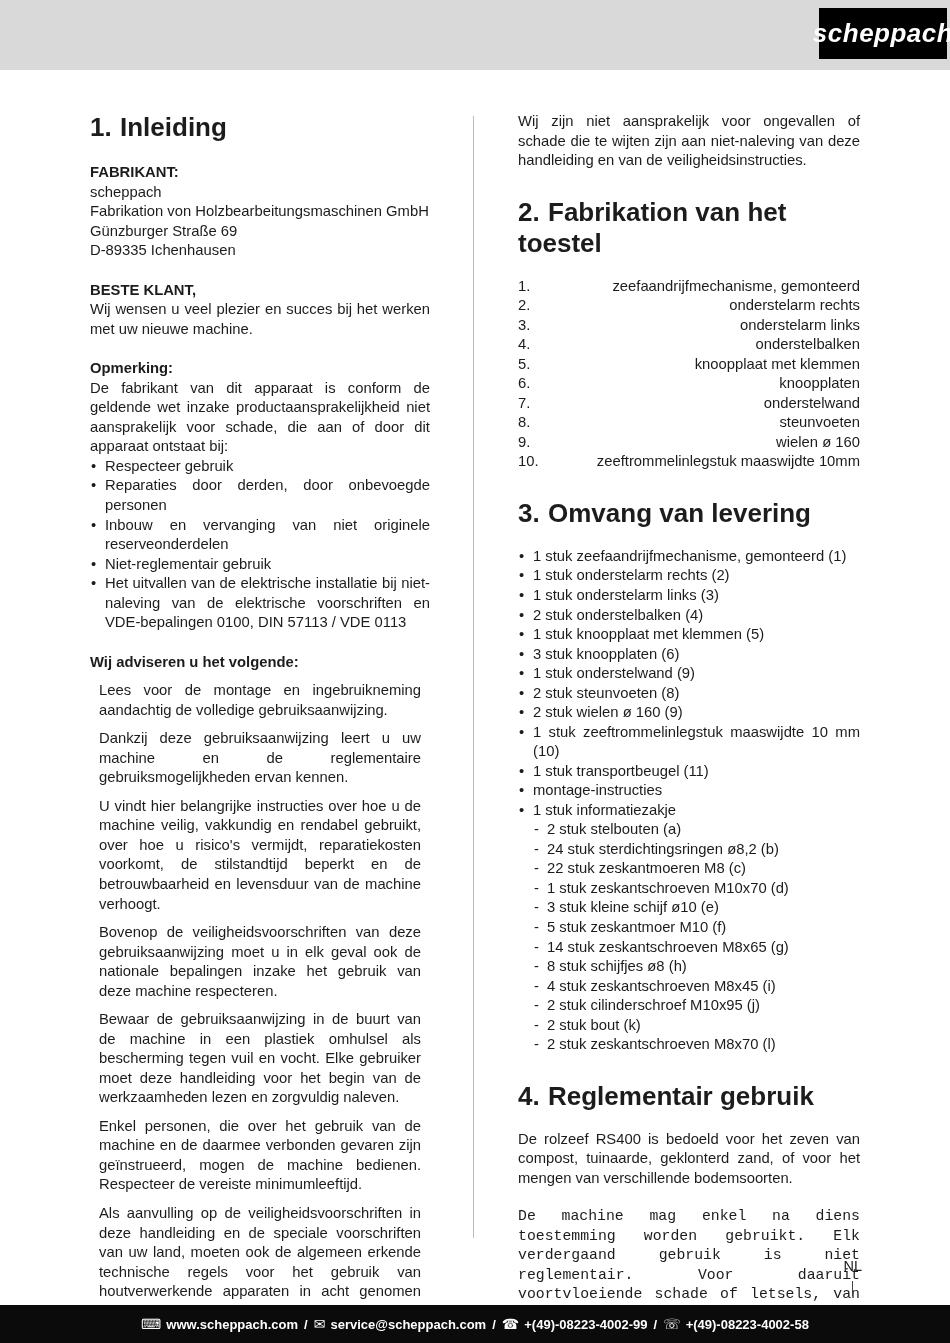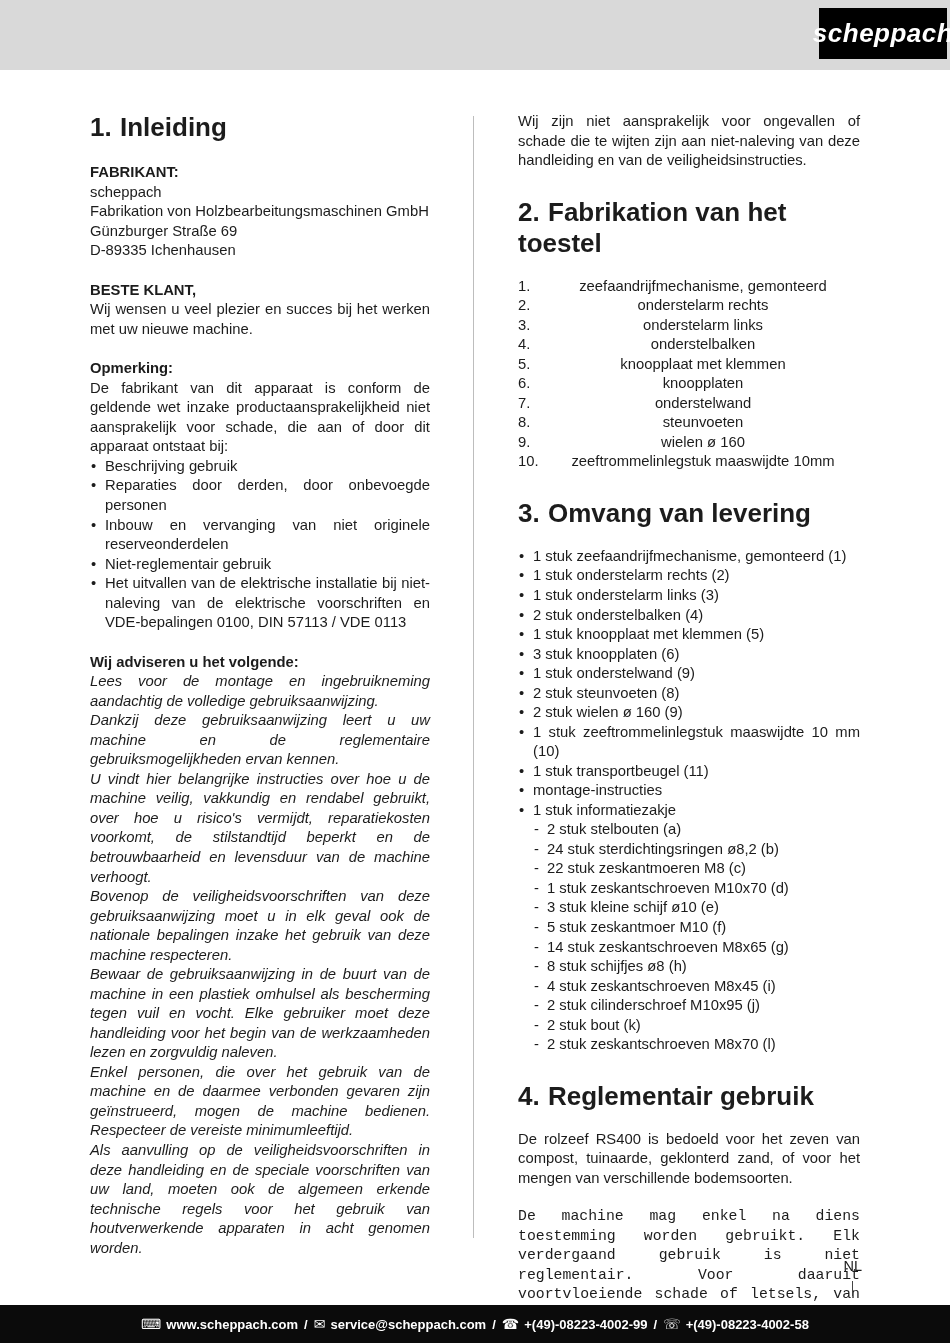--- a/index.html
+++ b/index.html
@@ -26,25 +26,25 @@
 
   p, li { font-size:14.8px; line-height:1.32; text-align:justify; }
   .line { text-align:left; }
   .label { font-weight:bold; }
   .blk { margin-top:20px; }
 
   h1.sec { font-size:26px; font-weight:bold; margin:0 0 18px 0; }
   h1.sec.later { margin-top:26px; }
   h1.sec .sec-num { display:inline-block; width:30px; }
 
-  .advies p { margin:0;font-style:italic; }
+  .advies p { margin:9px; }
   .usage p + p { margin-top:19px;font-family:Liberation Mono, monospace; }
 
   ol.device { list-style:none; counter-reset:dv; margin-top:2px; }
-  ol.device > li { counter-increment:dv; position:relative; padding-left:28px; text-align:center; }
+  ol.device > li { counter-increment:dv; position:relative; padding-left:28px; text-align:right; }
   ol.device > li::before { content:counter(dv) "."; position:absolute; left:0; }
 
   ul.bul { list-style:none; }
   ul.bul > li { position:relative; padding-left:15px; }
   ul.bul > li::before { content:"\2022"; position:absolute; left:1px; }
 
   ul.dash { list-style:none; margin-left:16px; }
   ul.dash > li { position:relative; padding-left:13px; }
   ul.dash > li::before { content:"-"; position:absolute; left:0; }
 
@@ -90,21 +90,21 @@
           <p class="line">D-89335 Ichenhausen</p>
         </div>
 
       <p class="label blk">BESTE KLANT,</p>
       <p>Wij wensen u veel plezier en succes bij het werken met uw nieuwe machine.</p>
 
       <p class="label blk">Opmerking:</p>
       <p>De fabrikant van dit apparaat is conform de geldende wet inzake productaansprakelijkheid niet aansprakelijk voor schade, die aan of door dit apparaat ontstaat bij:</p>
       <ul class="bul">
 
-      <li>Beschrijving gebruik</li>
+      <li>Respecteer gebruik</li>
           <li>Reparaties door derden, door onbevoegde personen</li>
           <li>Inbouw en vervanging van niet originele reserveonderdelen</li>
           <li>Niet-reglementair gebruik</li>
           <li>Het uitvallen van de elektrische installatie bij niet-naleving van de elektrische voorschriften en VDE-bepalingen 0100, DIN 57113 / VDE 0113</li>
         </ul>
 
       <p class="label blk">Wij adviseren u het volgende:</p>
       <div class="advies">
 
       <p>Lees voor de montage en ingebruikneming aandachtig de volledige gebruiksaanwijzing.</p>

